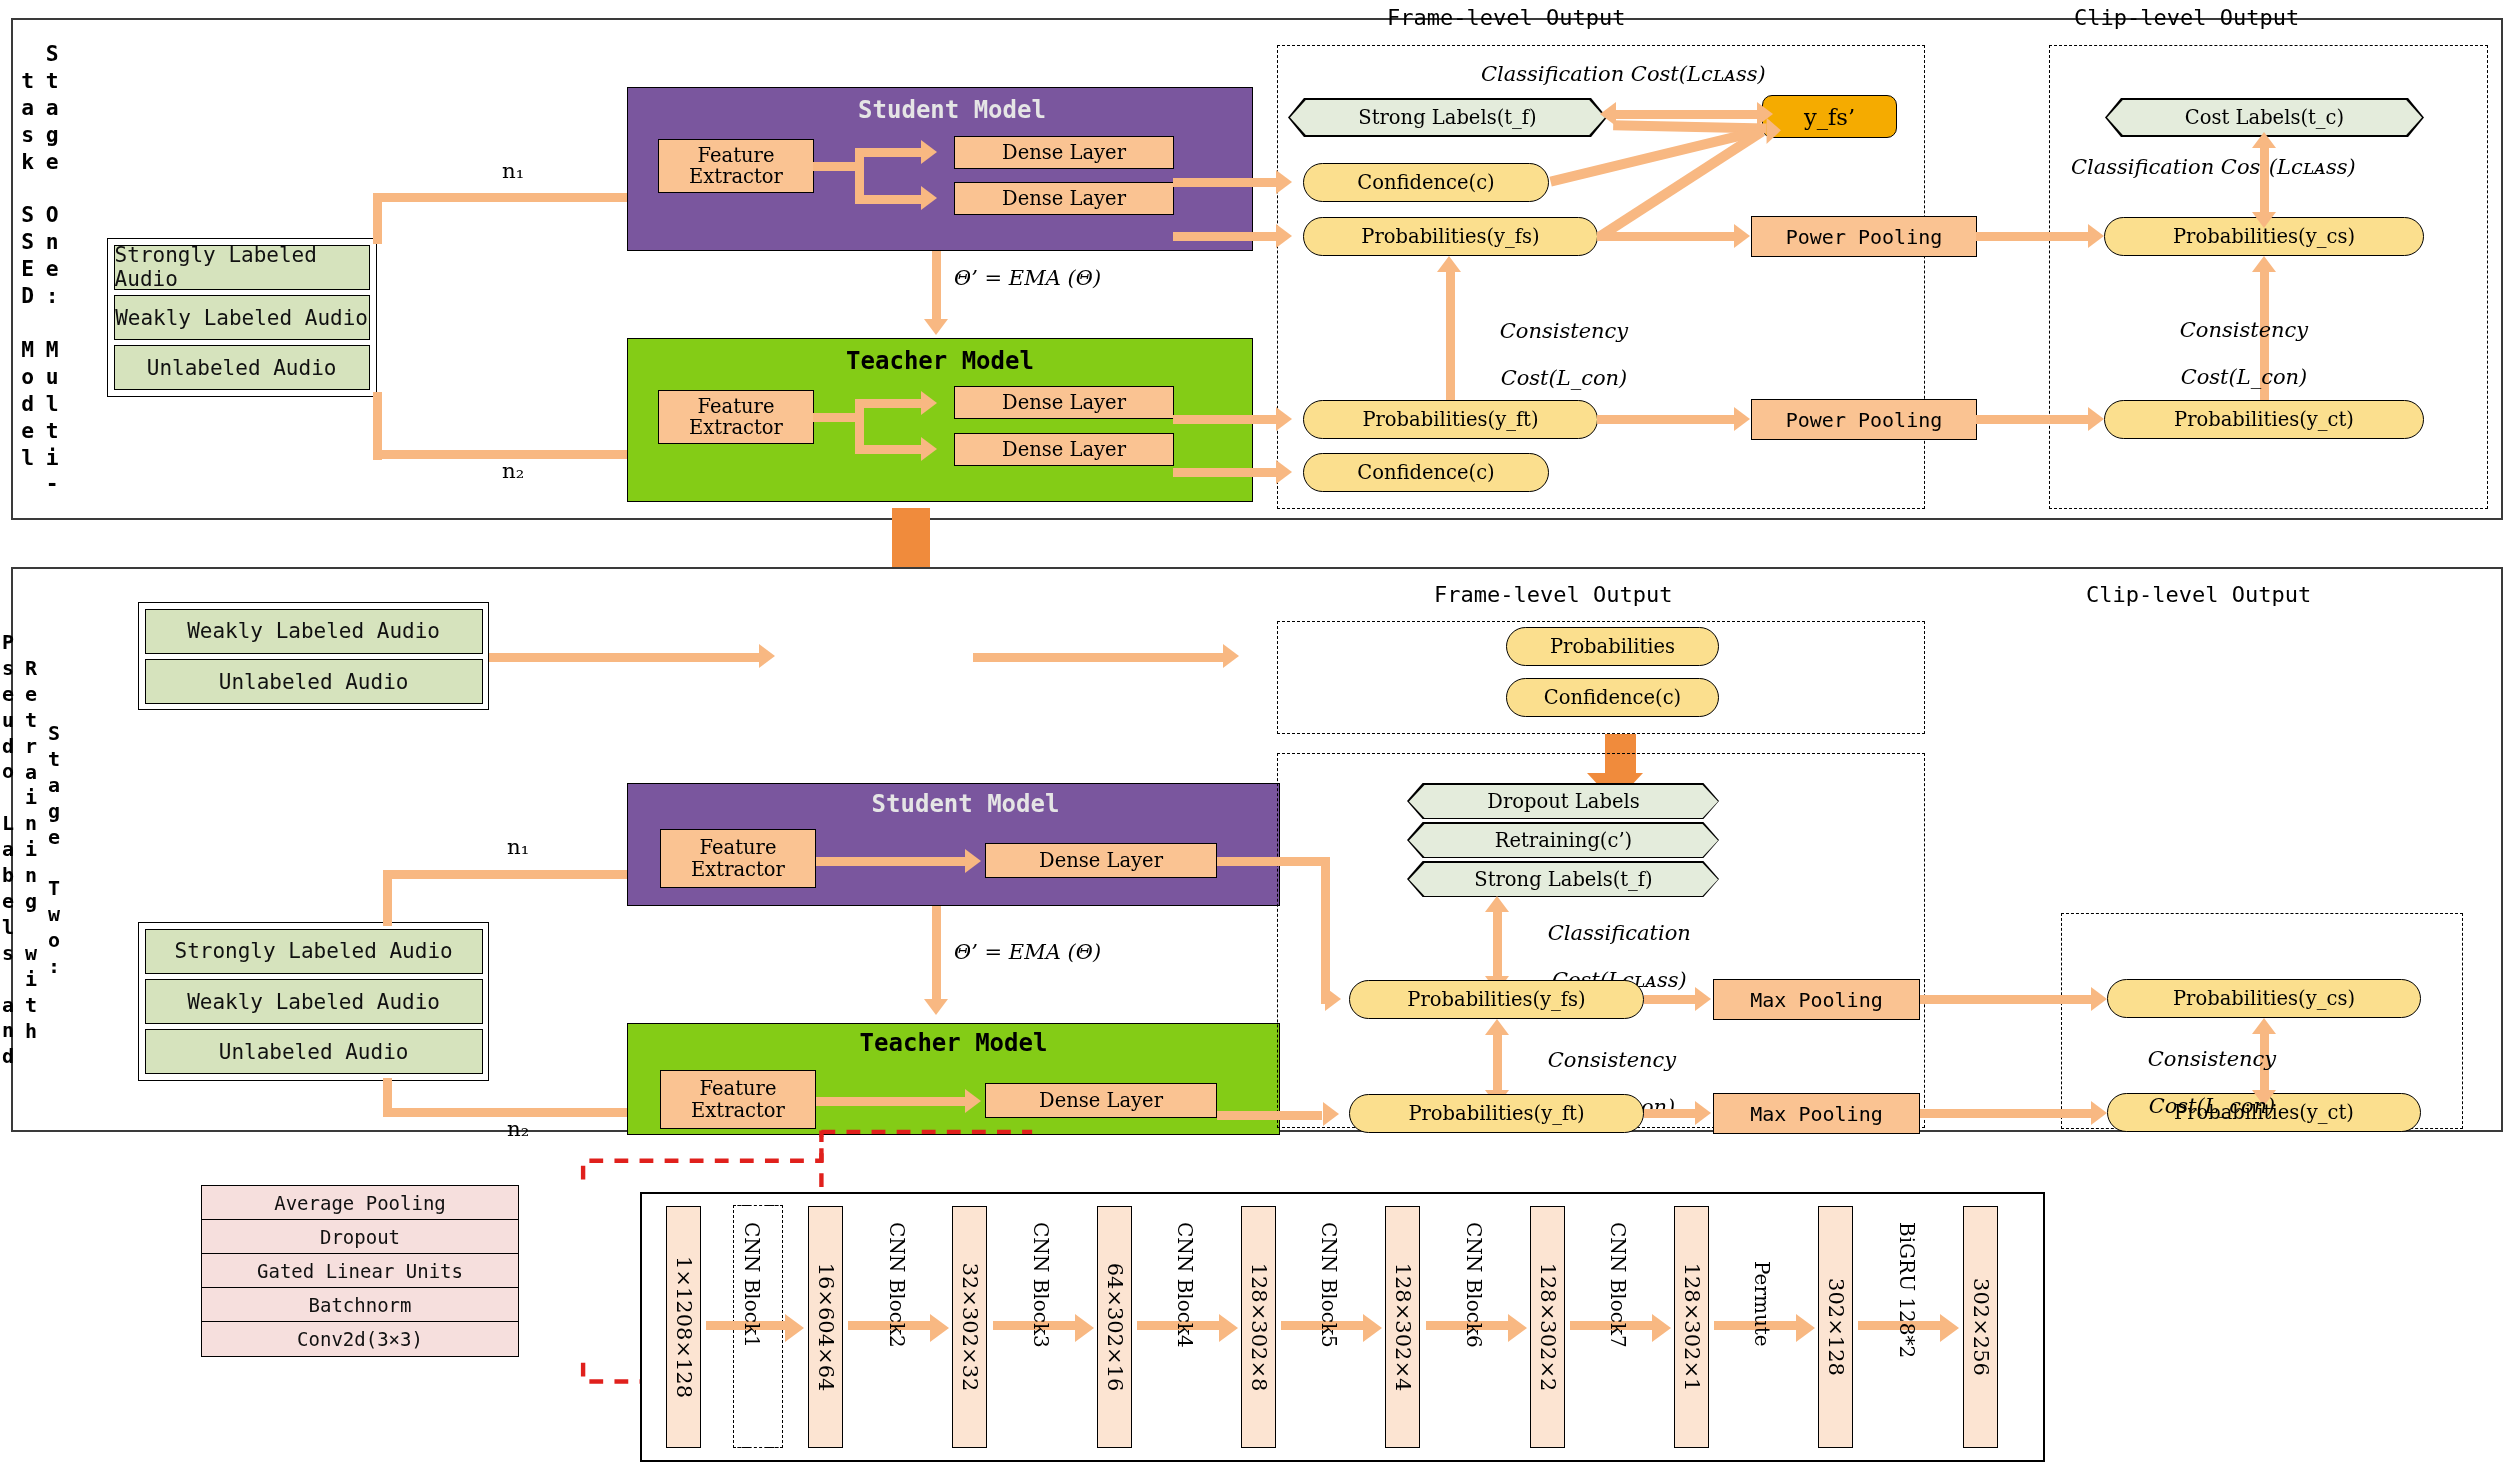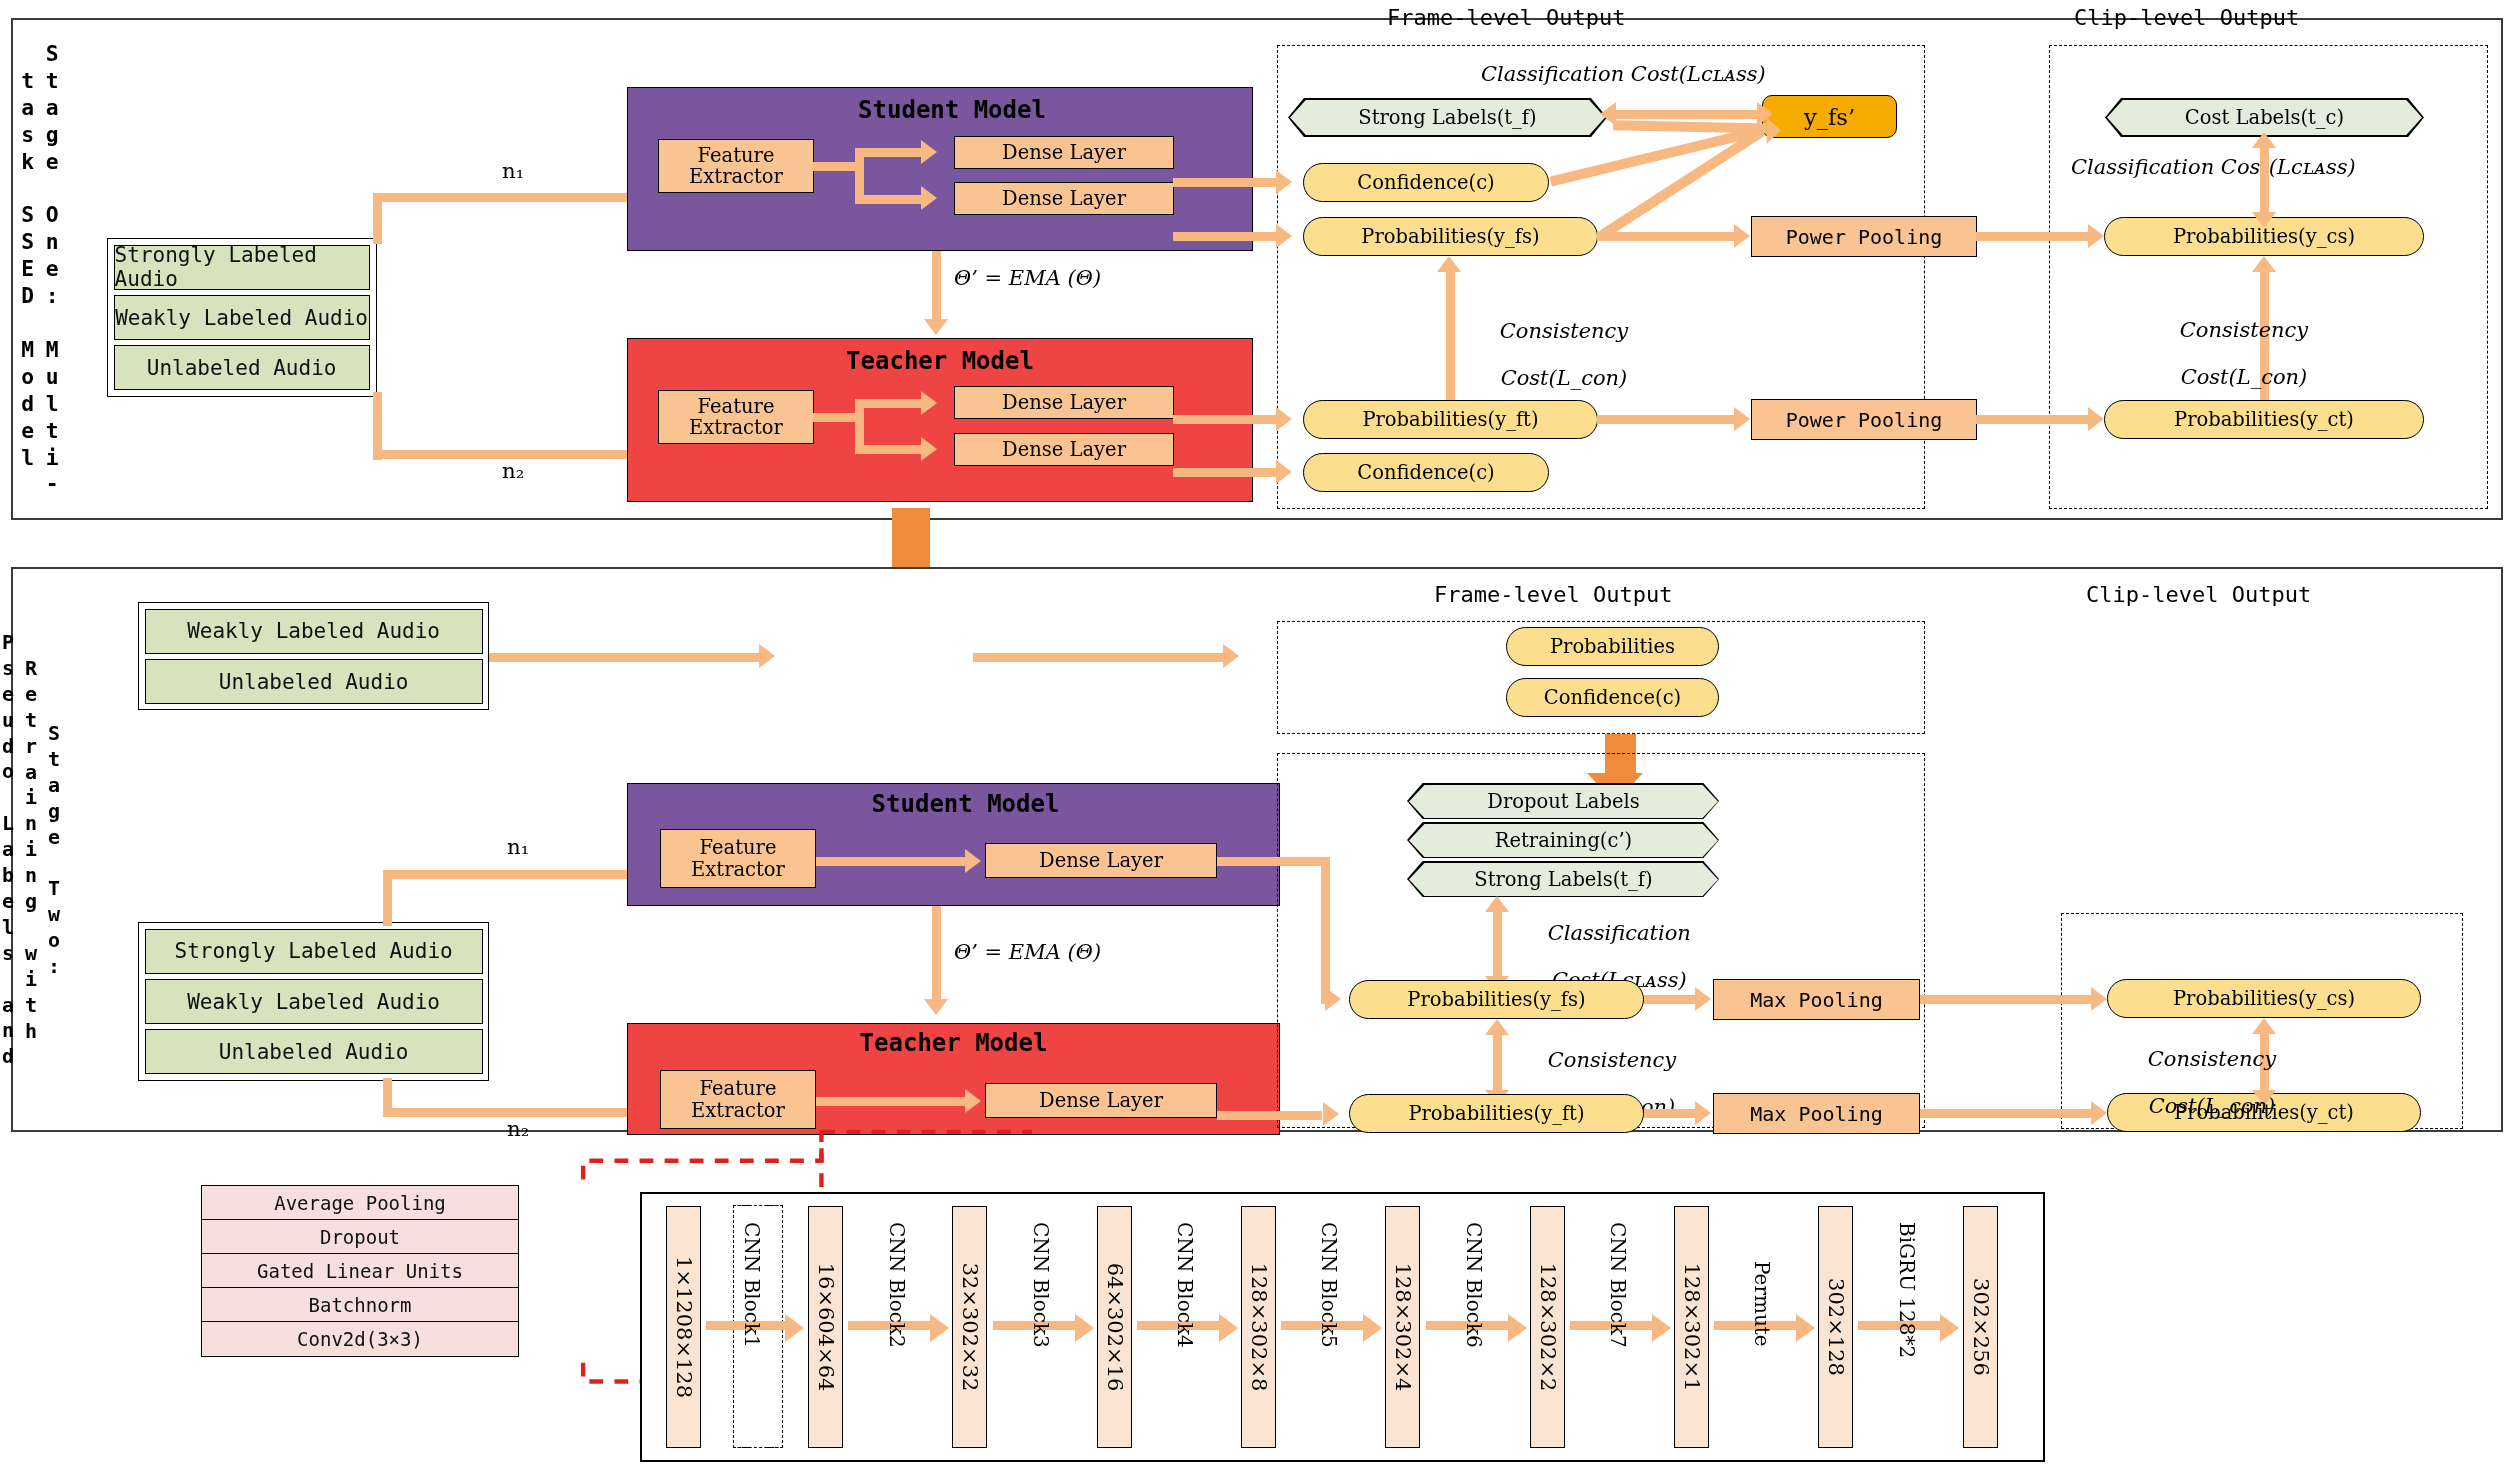--- a/index.html
+++ b/index.html
@@ -11,24 +11,24 @@
   .vlabel{position:absolute;writing-mode:vertical-rl;text-orientation:upright;
           font-family:"DejaVu Sans Mono",monospace;font-weight:bold;letter-spacing:1.9px;
           color:#000;line-height:1.15;text-align:center;}
 
   .dashbox{position:absolute;border:1.9px dashed #000;box-sizing:border-box;background:transparent;}
   .dashlabel{position:absolute;font-family:"DejaVu Sans Mono",monospace;
              font-size:22px;color:#000;white-space:nowrap;}
 
   .model{position:absolute;box-sizing:border-box;border:1.9px solid #000;}
   .model.student{background:#7a569e;}
-  .model.teacher{background:#ef4444;}
+  .model.teacher{background:#84cc16;}
   .model-title{position:absolute;left:0;right:0;text-align:center;
                font-family:"DejaVu Sans Mono",monospace;font-size:24px;font-weight:bold;}
-  .model.student .model-title{color:#000000;padding-left:24px;}
+  .model.student .model-title{color:#e5e5e5;padding-left:24px;}
   .model.teacher .model-title{color:#000;}
 
   .obox{position:absolute;box-sizing:border-box;border:1.9px solid #000;background:#fac392;
         display:flex;align-items:center;justify-content:center;text-align:center;
         font-family:"DejaVu Serif",serif;font-size:19.5px;color:#000;line-height:1.1;}
 
   .greenbox{position:absolute;box-sizing:border-box;border:1.3px solid #000;background:#d6e3bd;
             display:flex;align-items:center;justify-content:center;
             font-family:"DejaVu Sans Mono",monospace;font-size:21px;color:#111;}
 

